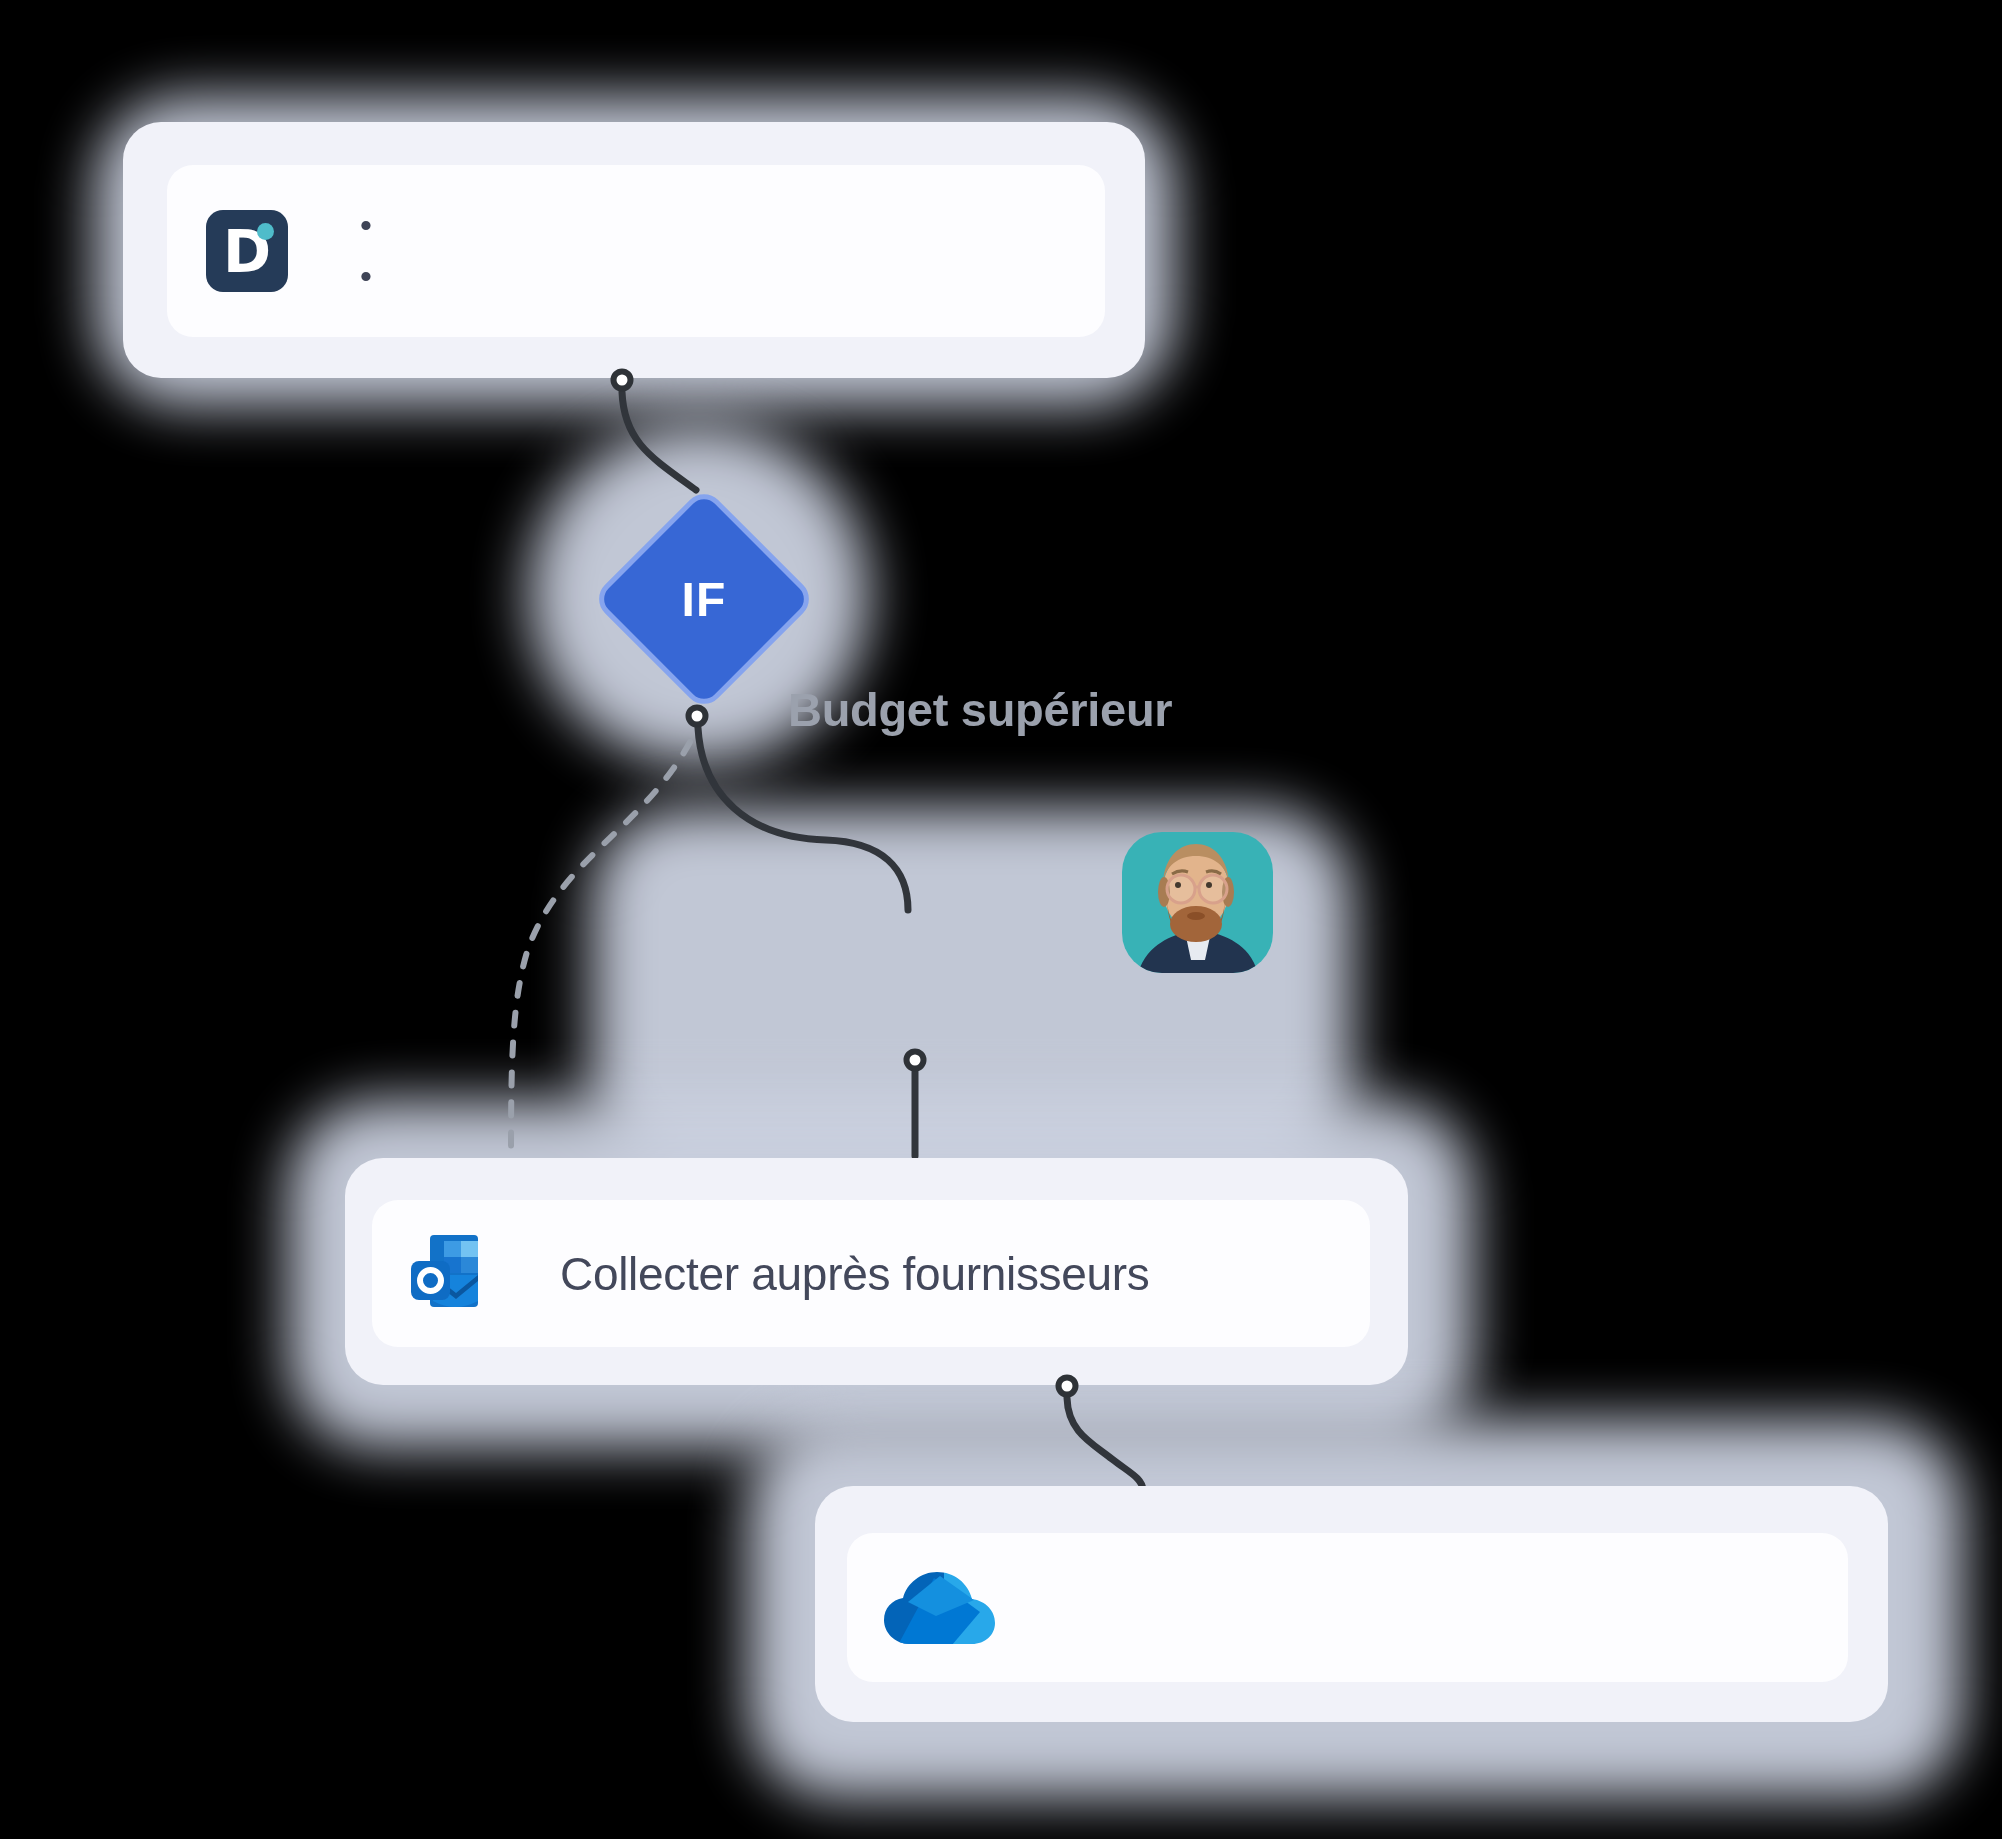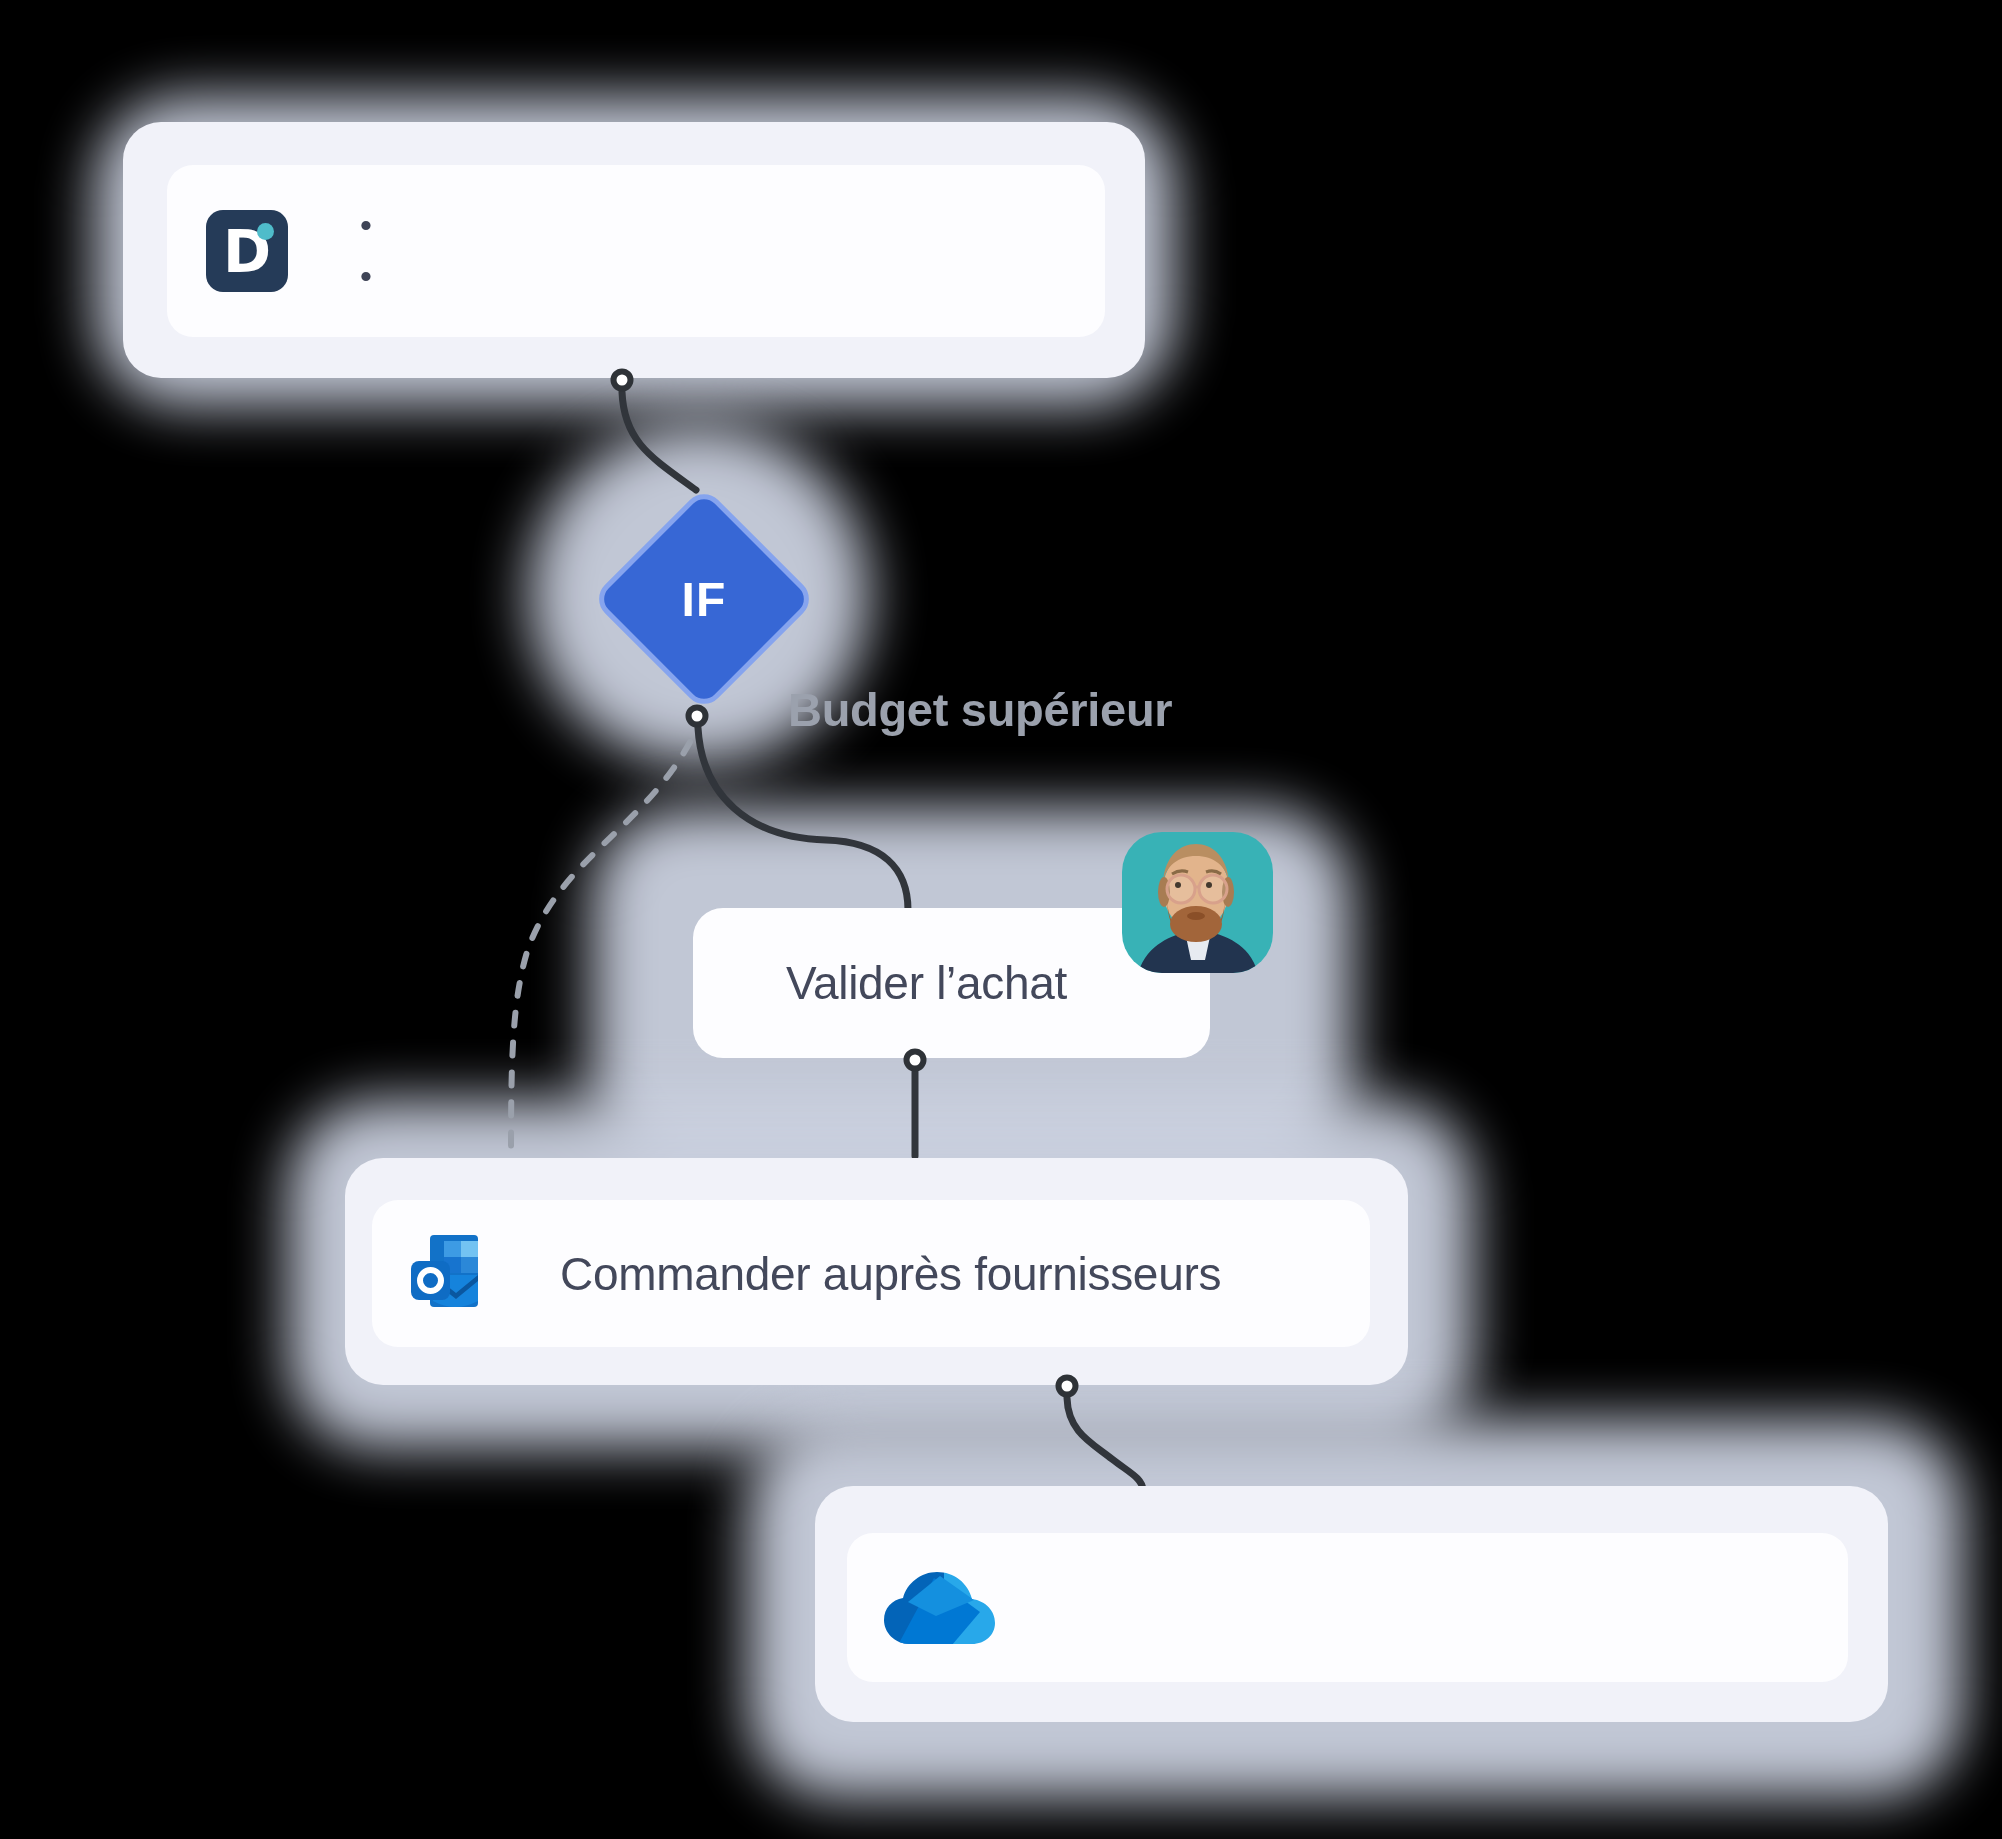--- a/index.html
+++ b/index.html
@@ -104,23 +104,20 @@
   </div>
 
   <div class="if-diamond">
     <span class="if-label">IF</span>
   </div>
 
   <div class="condition-label">
     <div>Budget supérieur</div>
   </div>
 
-  <div class="card-inner" style="left:693px;top:908px;width:517px;height:150px;border-radius:30px;justify-content:center;">
-    <span class="card-title" style="margin-right:50px;">Valider l’achat</span>
-  </div>
 
   <svg class="avatar" viewBox="0 0 151 141">
     <defs>
       <clipPath id="avclip">
           <rect x="0" y="0" width="151" height="141" rx="40"></rect>
         </clipPath>
     </defs>
     <g clip-path="url(#avclip)">
       <rect x="0" y="0" width="151" height="141" fill="#38b2b6"></rect>
       <path d="M16,141 C26,110 52,104 63,100 L89,100 C101,104 127,110 136,141 Z" fill="#22344f"></path>
@@ -149,21 +146,21 @@
       <rect x="30" y="6" width="48" height="72" rx="4" fill="#1272c8"></rect>
       <rect x="44" y="12" width="17" height="16" fill="#3d9be4"></rect>
       <rect x="61" y="12" width="17" height="16" fill="#73c3f2"></rect>
       <rect x="44" y="28" width="17" height="16" fill="#1774cf"></rect>
       <rect x="61" y="28" width="17" height="16" fill="#2b88d8"></rect>
       <path d="M33,46 L78,46 L78,72 Q55,84 33,72 Z" fill="#1583dc"></path>
       <path d="M33,46 L56,64 L78,46 L78,52 L56,70 L33,52 Z" fill="#0a57a0"></path>
       <rect x="11" y="32" width="39" height="39" rx="8" fill="#0f6cc4"></rect>
       <circle cx="30.5" cy="51.5" r="10.5" fill="none" stroke="#ffffff" stroke-width="6"></circle>
     </svg>
-    <span class="card-title" style="margin-left:70px;">Commander auprès fournisseurs</span>
+    <span class="card-title" style="margin-left:70px;">Collecter auprès fournisseurs</span>
   </div>
 
   <div class="card-outer" style="left:815px;top:1486px;width:1073px;height:236px;"></div>
   <div class="card-inner" style="left:847px;top:1533px;width:1001px;height:149px;">
     <svg class="icon-block" width="115" height="75" viewBox="0 0 115 75" style="margin-left:35px;">
       <defs>
         <clipPath id="odclip">
           <path d="M28,74 C12,74 2,62 2,50 C2,38 10,30 21,28 C25,13 39,2 55,2 C72,2 86,13 90,29 C104,31 113,41 113,53 C113,65 103,74 90,74 Z"></path>
         </clipPath>
       </defs>

